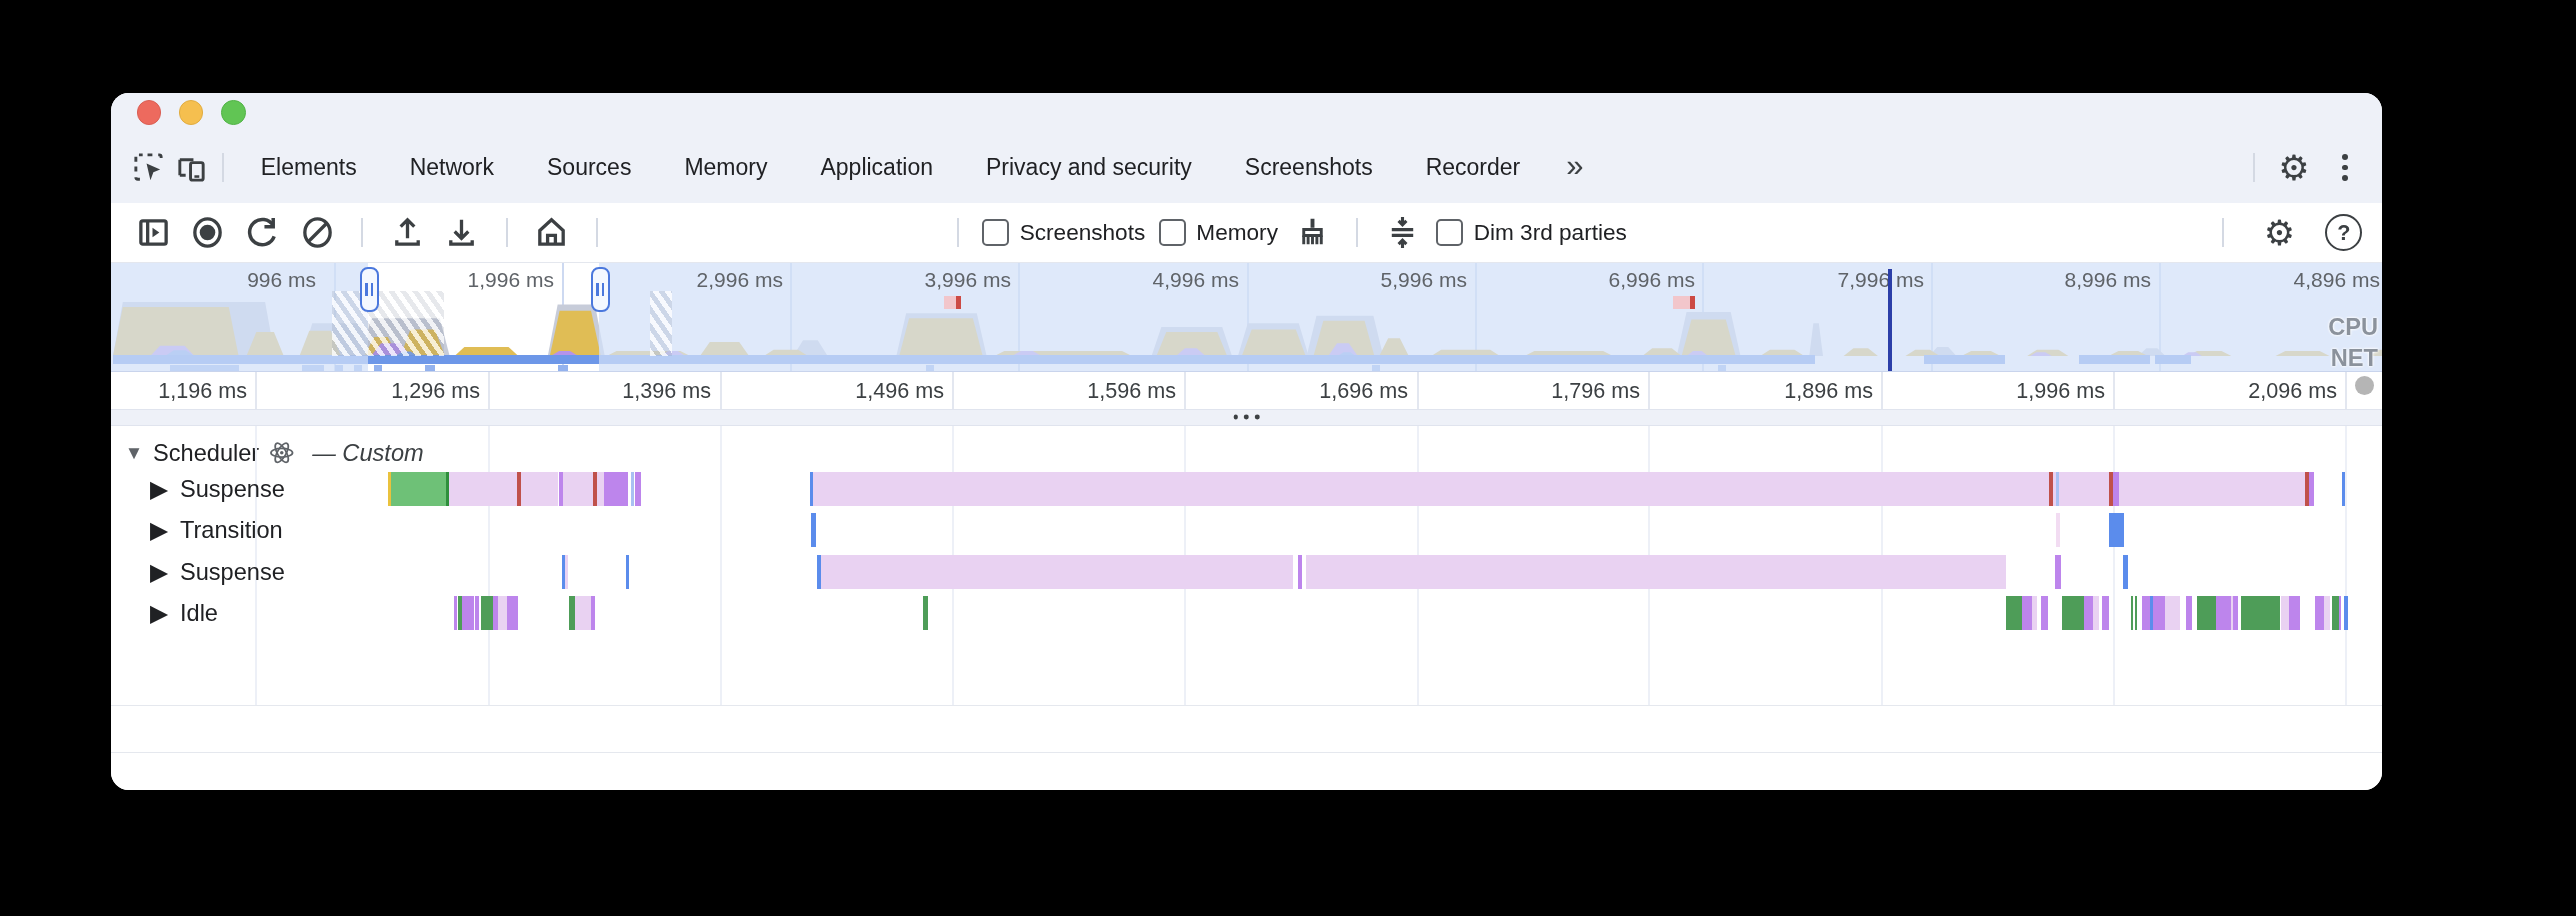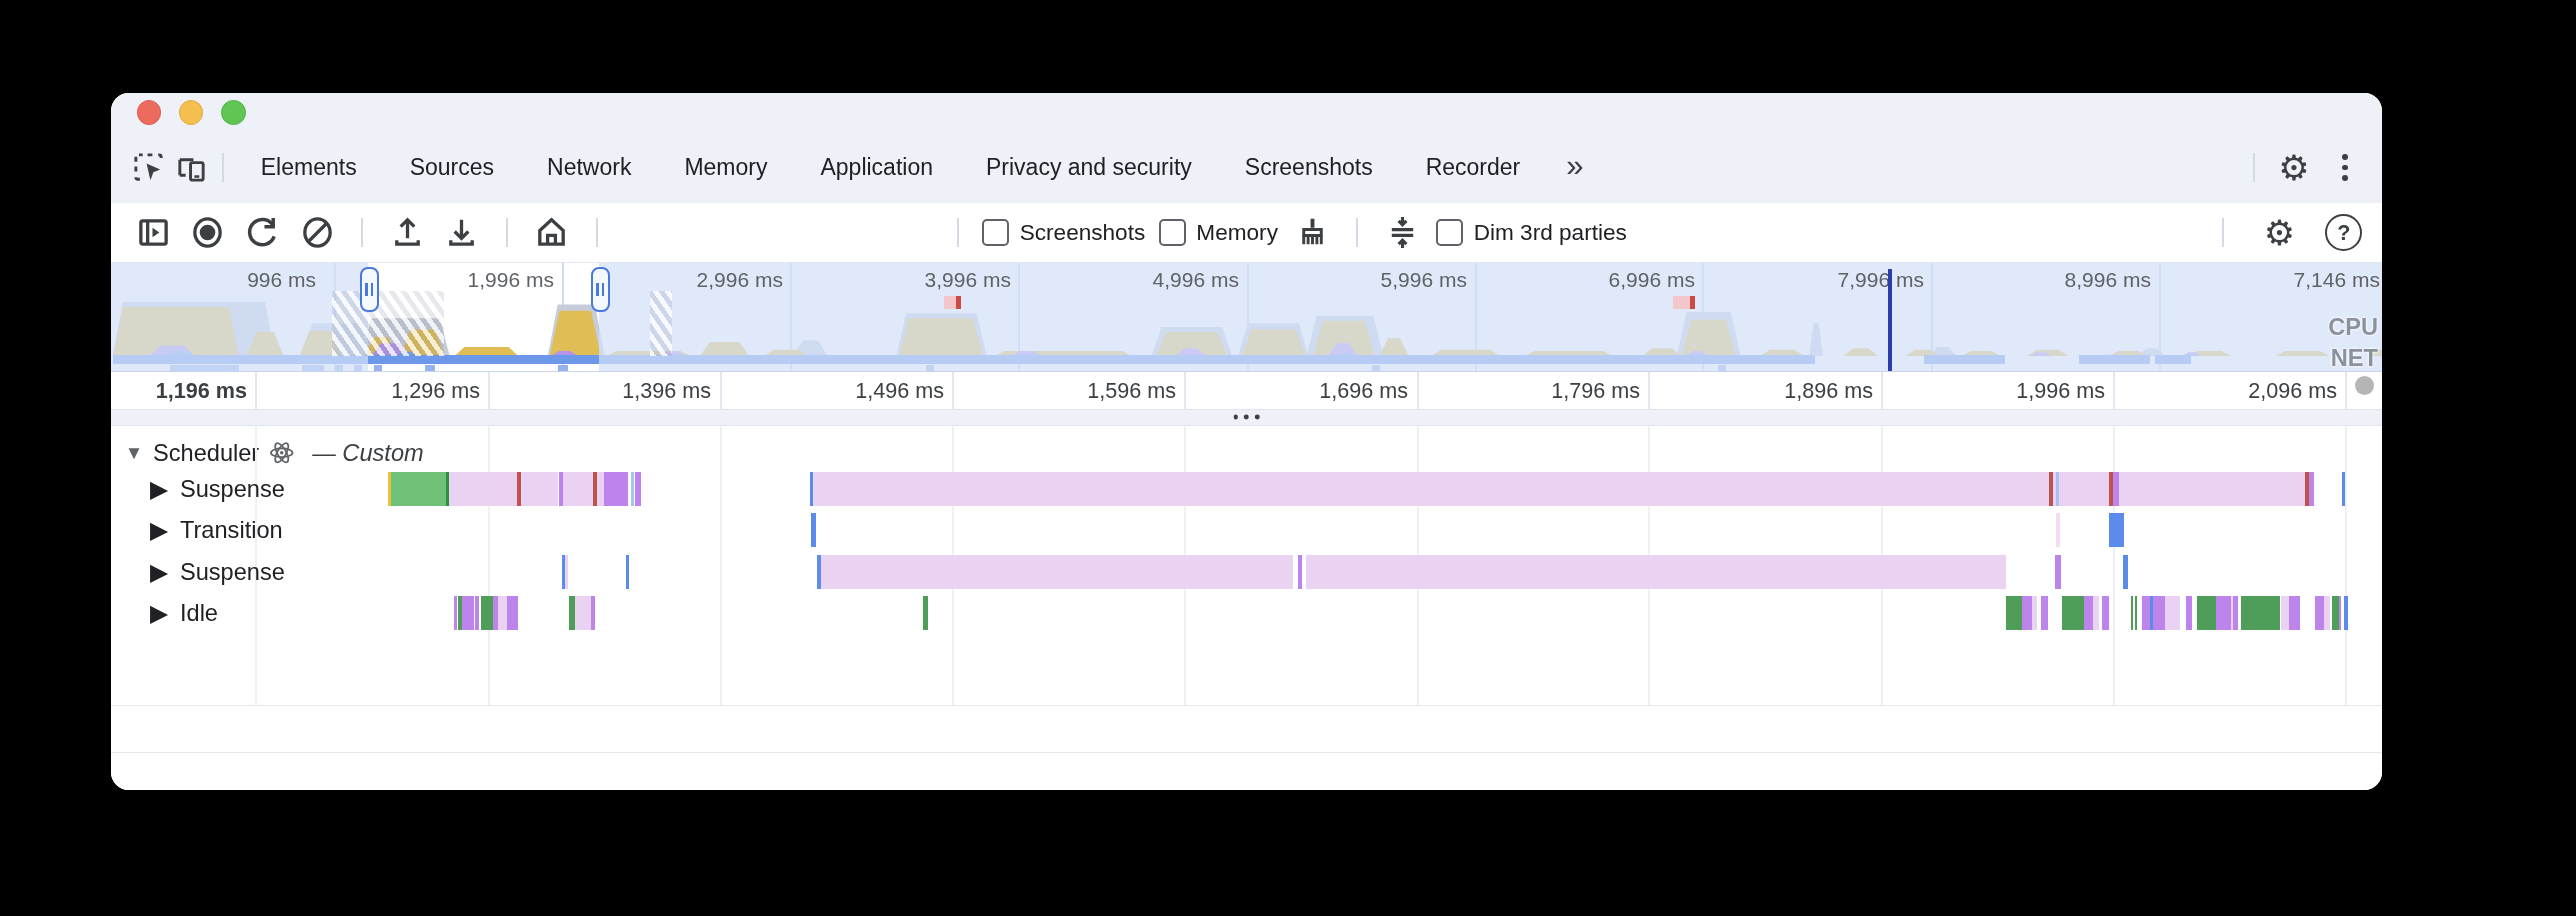--- a/index.html
+++ b/index.html
@@ -107,22 +107,22 @@
     <span class="tb-icon">
       <svg width="35" height="35" viewBox="0 0 36 36" fill="none" stroke="#3c4043" stroke-width="3">
         <path d="M6 10 h14 M6 10 v16 M6 26 h6"></path>
         <rect x="17" y="13" width="13" height="18" rx="2"></rect>
         <rect x="21" y="26" width="5" height="2.6" fill="#3c4043" stroke="none"></rect>
       </svg>
     </span>
     <span class="vsep"></span>
     <div class="tabs">
         <div class="tab">Elements</div>
+        <div class="tab">Network</div>
         <div class="tab">Sources</div>
-        <div class="tab">Network</div>
         <div class="tab">Memory</div>
         <div class="tab">Application</div>
         <div class="tab">Privacy and security</div>
         <div class="tab">Screenshots</div>
         <div class="tab">Recorder</div>
       </div>
     <span class="more-tabs">»</span>
     <div class="tabbar-right">
       <span class="vsep"></span>
       <span class="tb-icon gear">⚙</span>
@@ -319,21 +319,21 @@
       </div>
       <div class="ov-label" style="left: 28px;">996 ms</div>
       <div class="ov-label" style="left: 266px;">1,996 ms</div>
       <div class="ov-label" style="left: 495px;">2,996 ms</div>
       <div class="ov-label" style="left: 723px;">3,996 ms</div>
       <div class="ov-label" style="left: 951px;">4,996 ms</div>
       <div class="ov-label" style="left: 1179px;">5,996 ms</div>
       <div class="ov-label" style="left: 1407px;">6,996 ms</div>
       <div class="ov-label" style="left: 1636px;">7,996 ms</div>
       <div class="ov-label" style="left: 1863px;">8,996 ms</div>
-      <div class="ov-label" style="left: 2092px;">7,146 ms</div>
+      <div class="ov-label" style="left: 2092px;">4,896 ms</div>
       <div class="handle" style="left: 249px;">
         <i></i>
         <i></i>
       </div>
       <div class="handle" style="left: 480px;">
         <i></i>
         <i></i>
       </div>
       <div class="playhead" style="left: 1777px;"></div>
       <div class="side-lbl" style="top: 51px;">CPU</div>
@@ -344,21 +344,21 @@
       <div class="rl-grid" style="left: 144px;"></div>
       <div class="rl-grid" style="left: 377px;"></div>
       <div class="rl-grid" style="left: 609px;"></div>
       <div class="rl-grid" style="left: 841px;"></div>
       <div class="rl-grid" style="left: 1073px;"></div>
       <div class="rl-grid" style="left: 1306px;"></div>
       <div class="rl-grid" style="left: 1537px;"></div>
       <div class="rl-grid" style="left: 1770px;"></div>
       <div class="rl-grid" style="left: 2002px;"></div>
       <div class="rl-grid" style="left: 2234px;"></div>
-      <div class="rl-label" style="left: -60px; font-weight: bold;">1,196 ms</div>
+      <div class="rl-label" style="left: -60px;">1,196 ms</div>
       <div class="rl-label" style="left: 173px;">1,296 ms</div>
       <div class="rl-label" style="left: 404px;">1,396 ms</div>
       <div class="rl-label" style="left: 637px;">1,496 ms</div>
       <div class="rl-label" style="left: 869px;">1,596 ms</div>
       <div class="rl-label" style="left: 1101px;">1,696 ms</div>
       <div class="rl-label" style="left: 1333px;">1,796 ms</div>
       <div class="rl-label" style="left: 1566px;">1,896 ms</div>
       <div class="rl-label" style="left: 1798px;">1,996 ms</div>
       <div class="rl-label" style="left: 2030px;">2,096 ms</div>
       <div class="rl-label" style="left: 2274px; width: 43px;">2</div>

